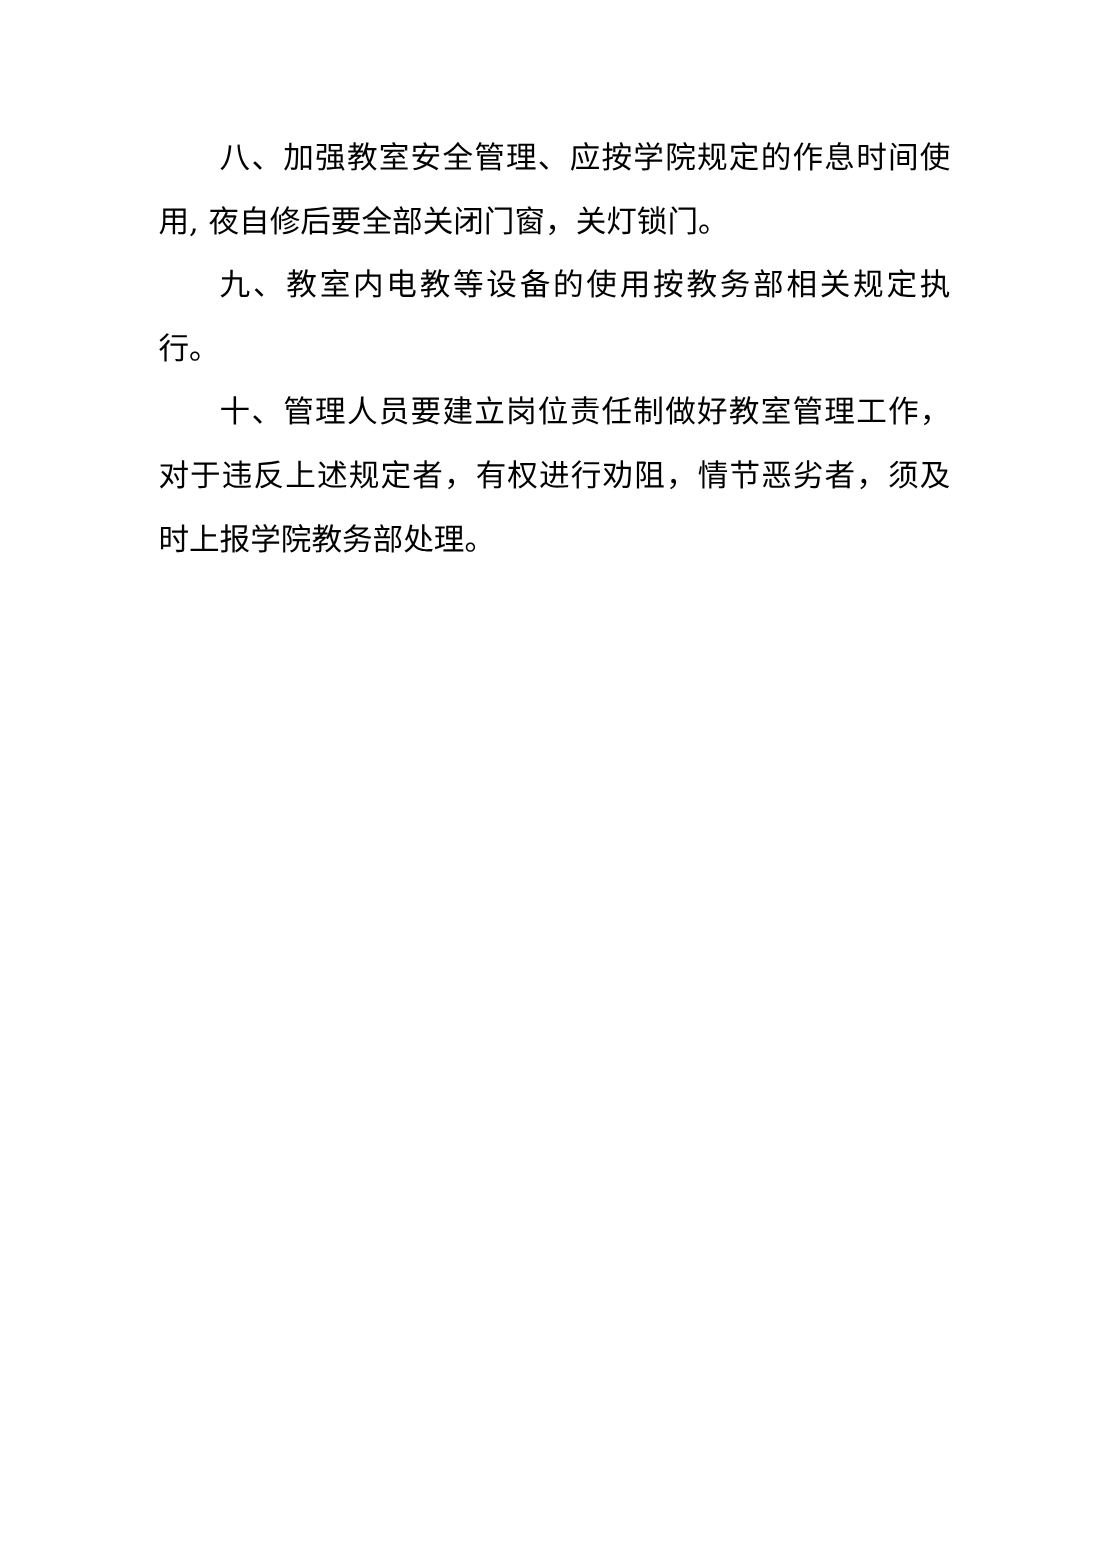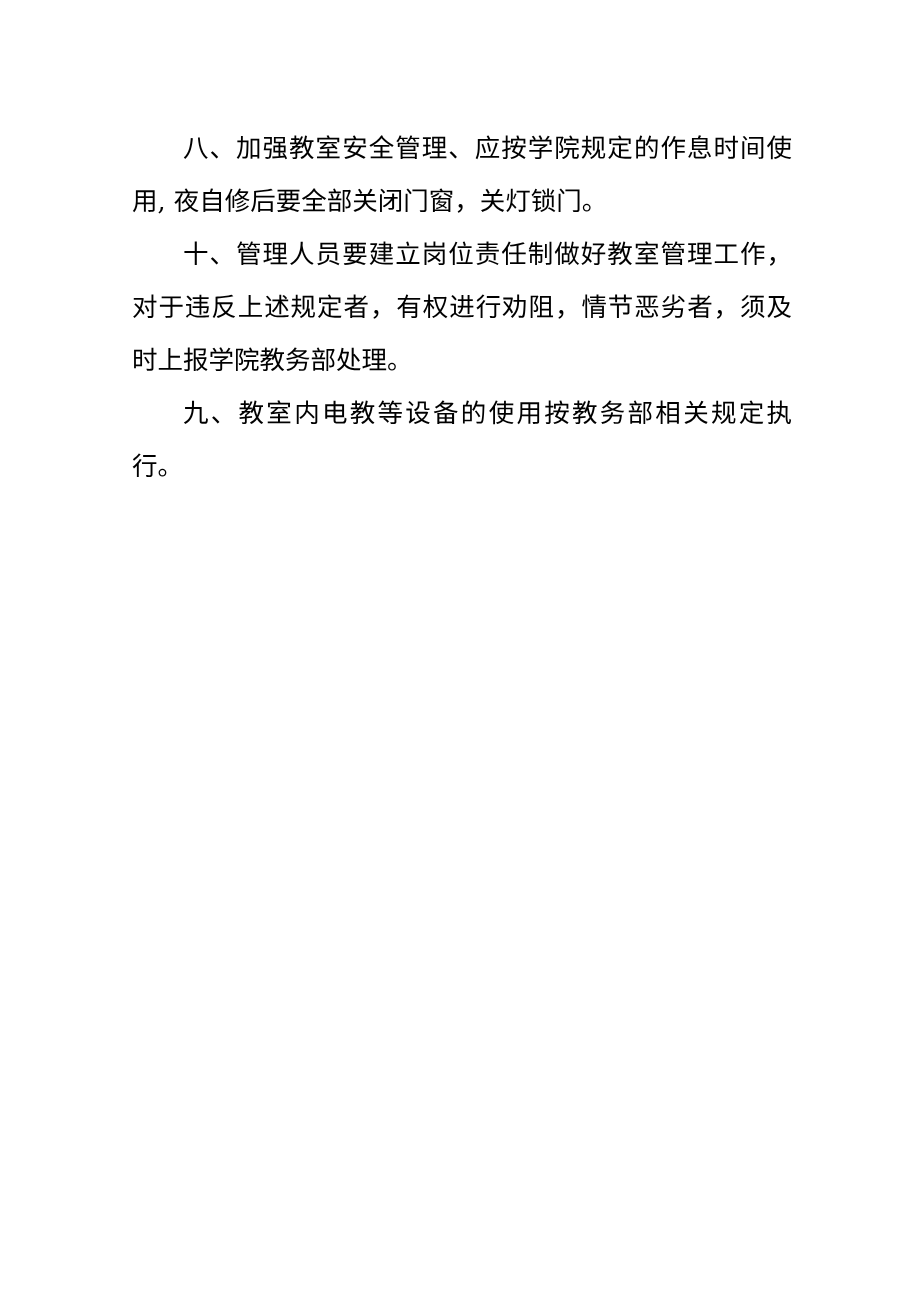--- a/index.html
+++ b/index.html
@@ -10,21 +10,21 @@
   .page {
     position: relative;
     width: 920px;
     height: 1301px;
     background: #ffffff;
     overflow: hidden;
     font-family: "DejaVu Serif", "Liberation Serif", serif;
   }
   .doc-body {
     position: absolute;
-    top: 122px;
+    top: 106px;
     left: 132px;
     width: 660px;
   }
   .para {
     font-size: 25.5px;
     line-height: 53px;
     color: #000000;
     text-align: justify;
     text-justify: inter-ideograph;
     text-indent: 2em;
@@ -35,16 +35,16 @@
   .para + .para {
     margin-top: 0px;
   }
 </style>
 </head>
 <body>
 
 <div class="page">
   <div class="doc-body">
     <p class="para">八、加强教室安全管理、应按学院规定的作息时间使用, 夜自修后要全部关闭门窗，关灯锁门。</p>
+    <p class="para">九、教室内电教等设备的使用按教务部相关规定执行。</p>
     <p class="para">十、管理人员要建立岗位责任制做好教室管理工作，对于违反上述规定者，有权进行劝阻，情节恶劣者，须及时上报学院教务部处理。</p>
-    <p class="para">九、教室内电教等设备的使用按教务部相关规定执行。</p>
   </div>
 </div>
 
 </body></html>

